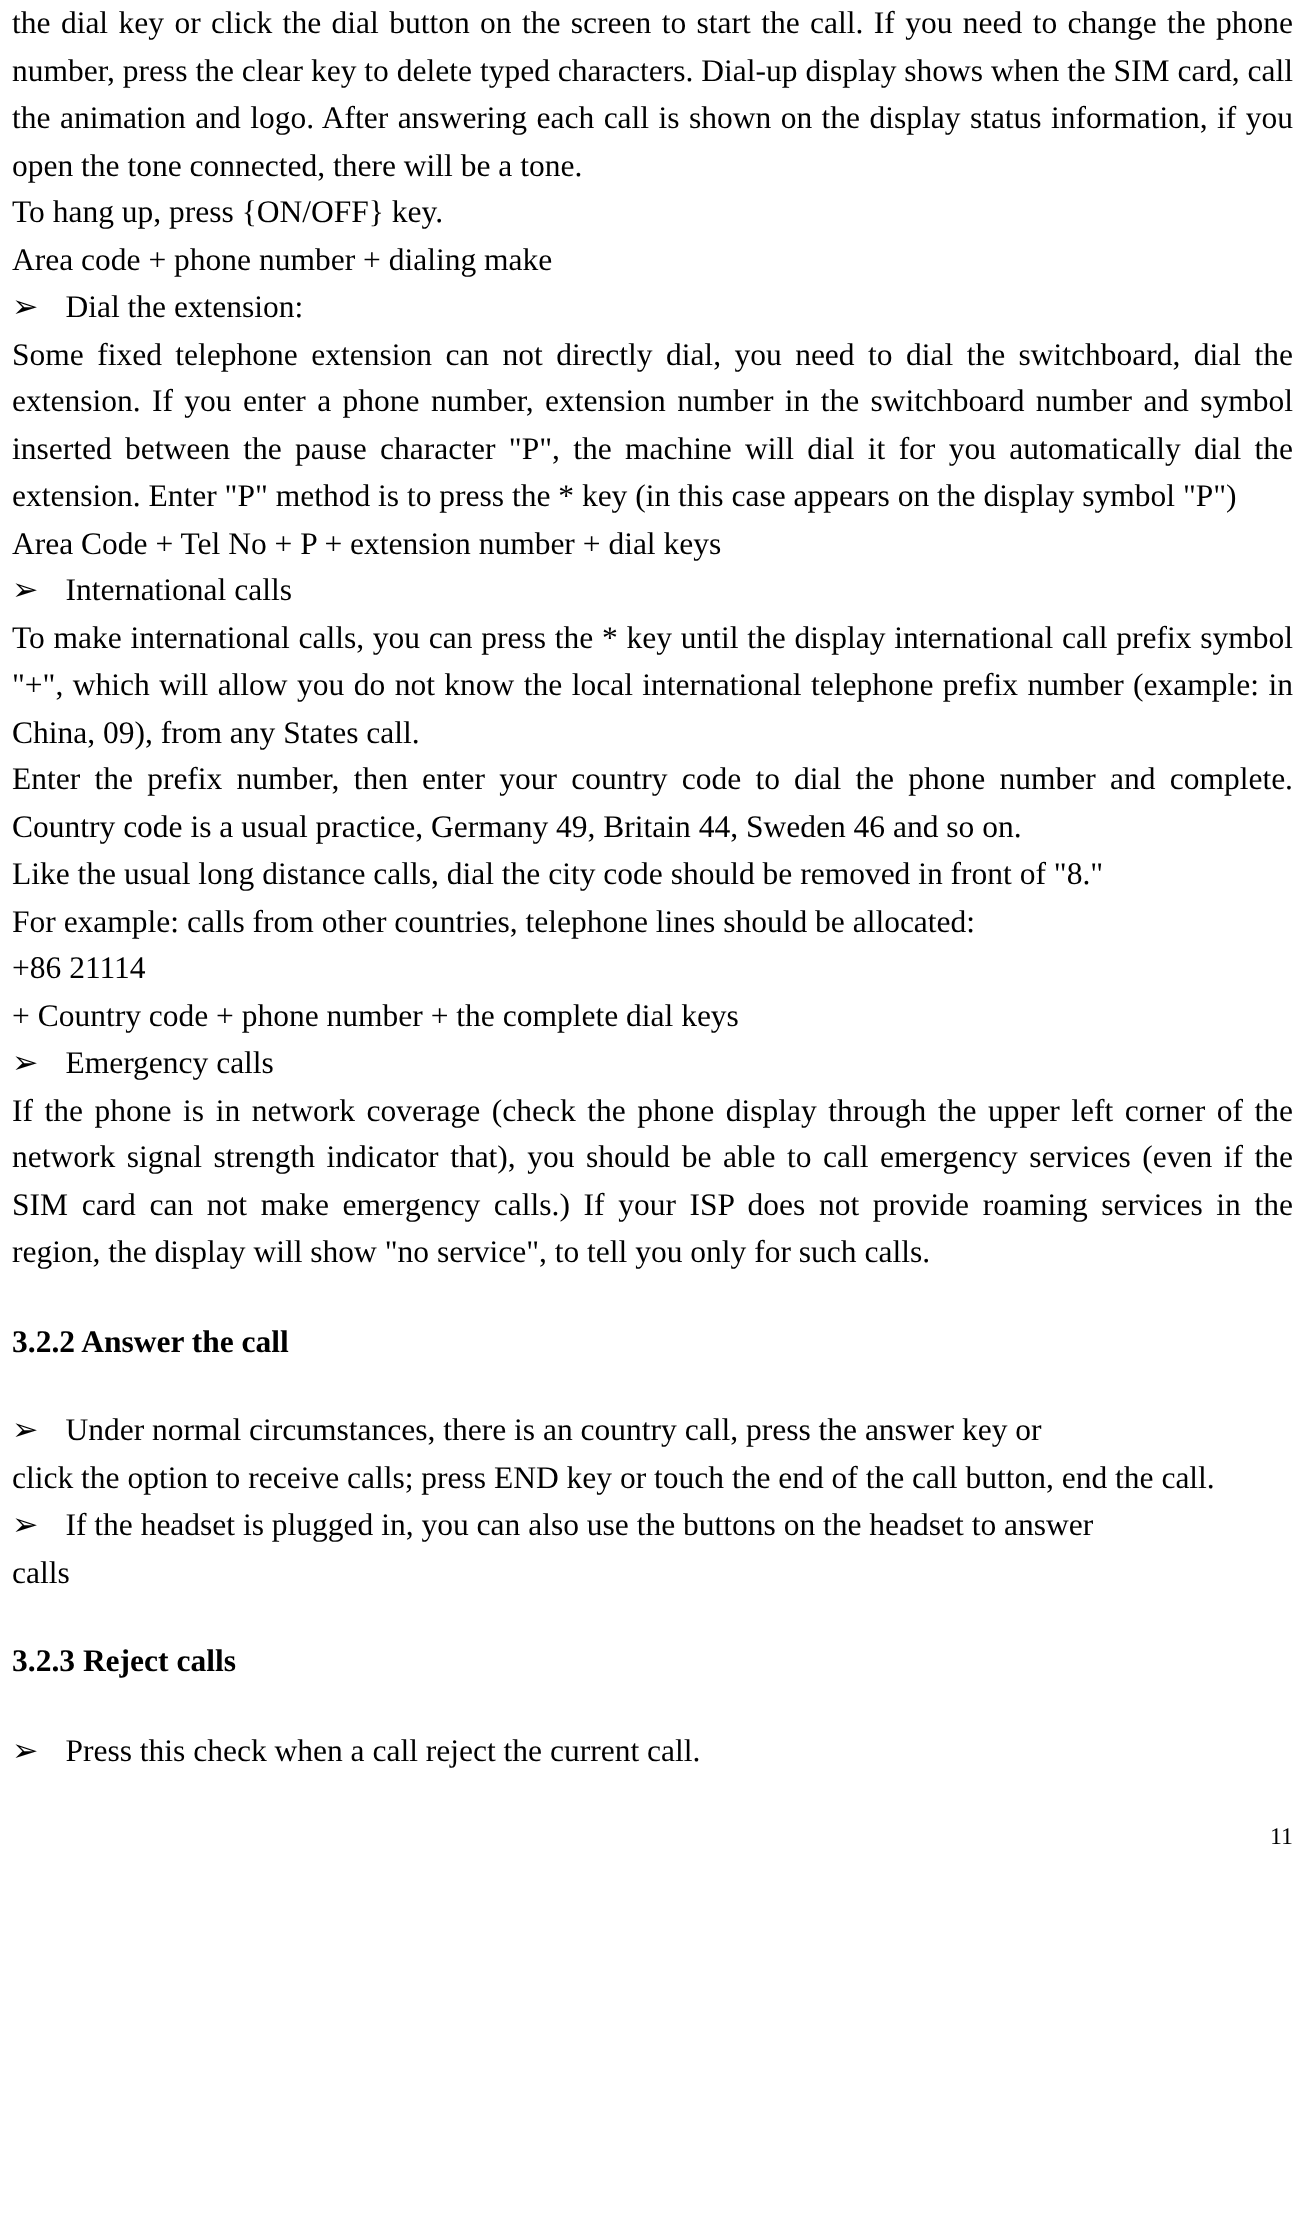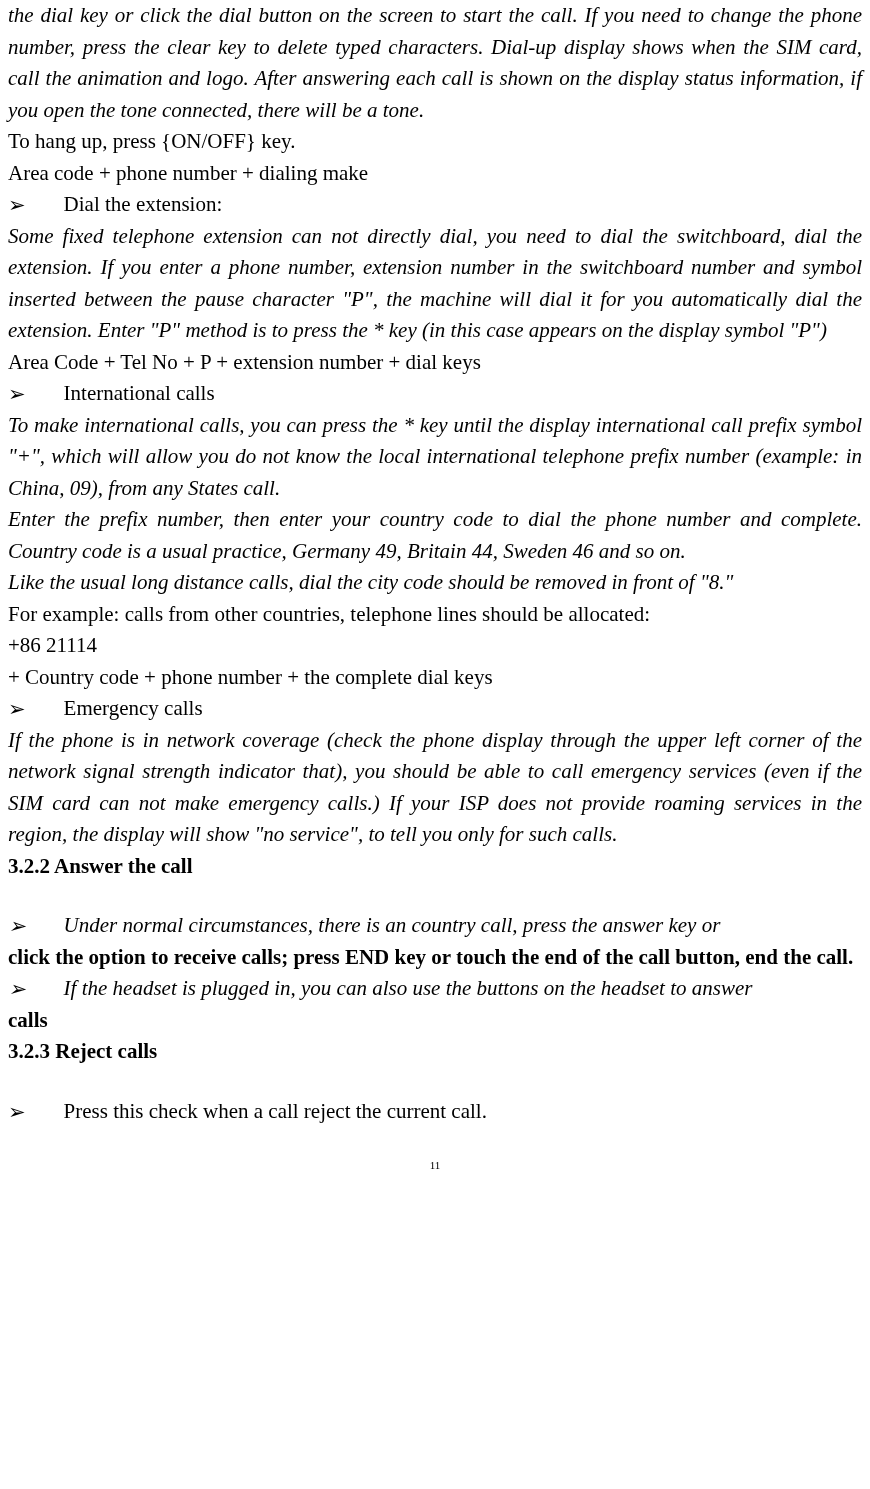--- a/index.html
+++ b/index.html
@@ -11,49 +11,47 @@
       font-family: 'Times New Roman', Times, serif;
       font-size: 21px;
       line-height: 1.5;
       color: #000;
       background: #fff;
       width: 870px;
       padding: 0 8px;
     }
     .justify {
       text-align: justify;
-      font-style: italic;
     }
     .para {
       margin: 0;
     }
     .bullet-line {
       display: flex;
       align-items: flex-start;
     }
     .bullet-marker {
       font-family: Arial, sans-serif;
       margin-right: 18px;
       margin-left: 0;
     }
     .bullet-text-inline {
       flex: 1;
-      margin-left: 20px;
     }
     .bullet-continue {
       text-align: justify;
-      font-weight: bold;
     }
     .section-heading {
       font-weight: bold;
+      margin-top: 28px;
       margin-bottom: 28px;
     }
     .page-number {
-      text-align: center;
-      font-size: 11px;
+      text-align: right;
+      font-size: 16px;
       margin-top: 30px;
     }
   </style>
 </head>
 <body>
 
 <p class="para justify">the dial key or click the dial button on the screen to start the call. If you need to change the phone number, press the clear key to delete typed characters. Dial-up display shows when the SIM card, call the animation and logo. After answering each call is shown on the display status information, if you open the tone connected, there will be a tone.</p>
 <p class="para">To hang up, press {ON/OFF} key.</p>
 <p class="para">Area code + phone number + dialing make</p>
 

